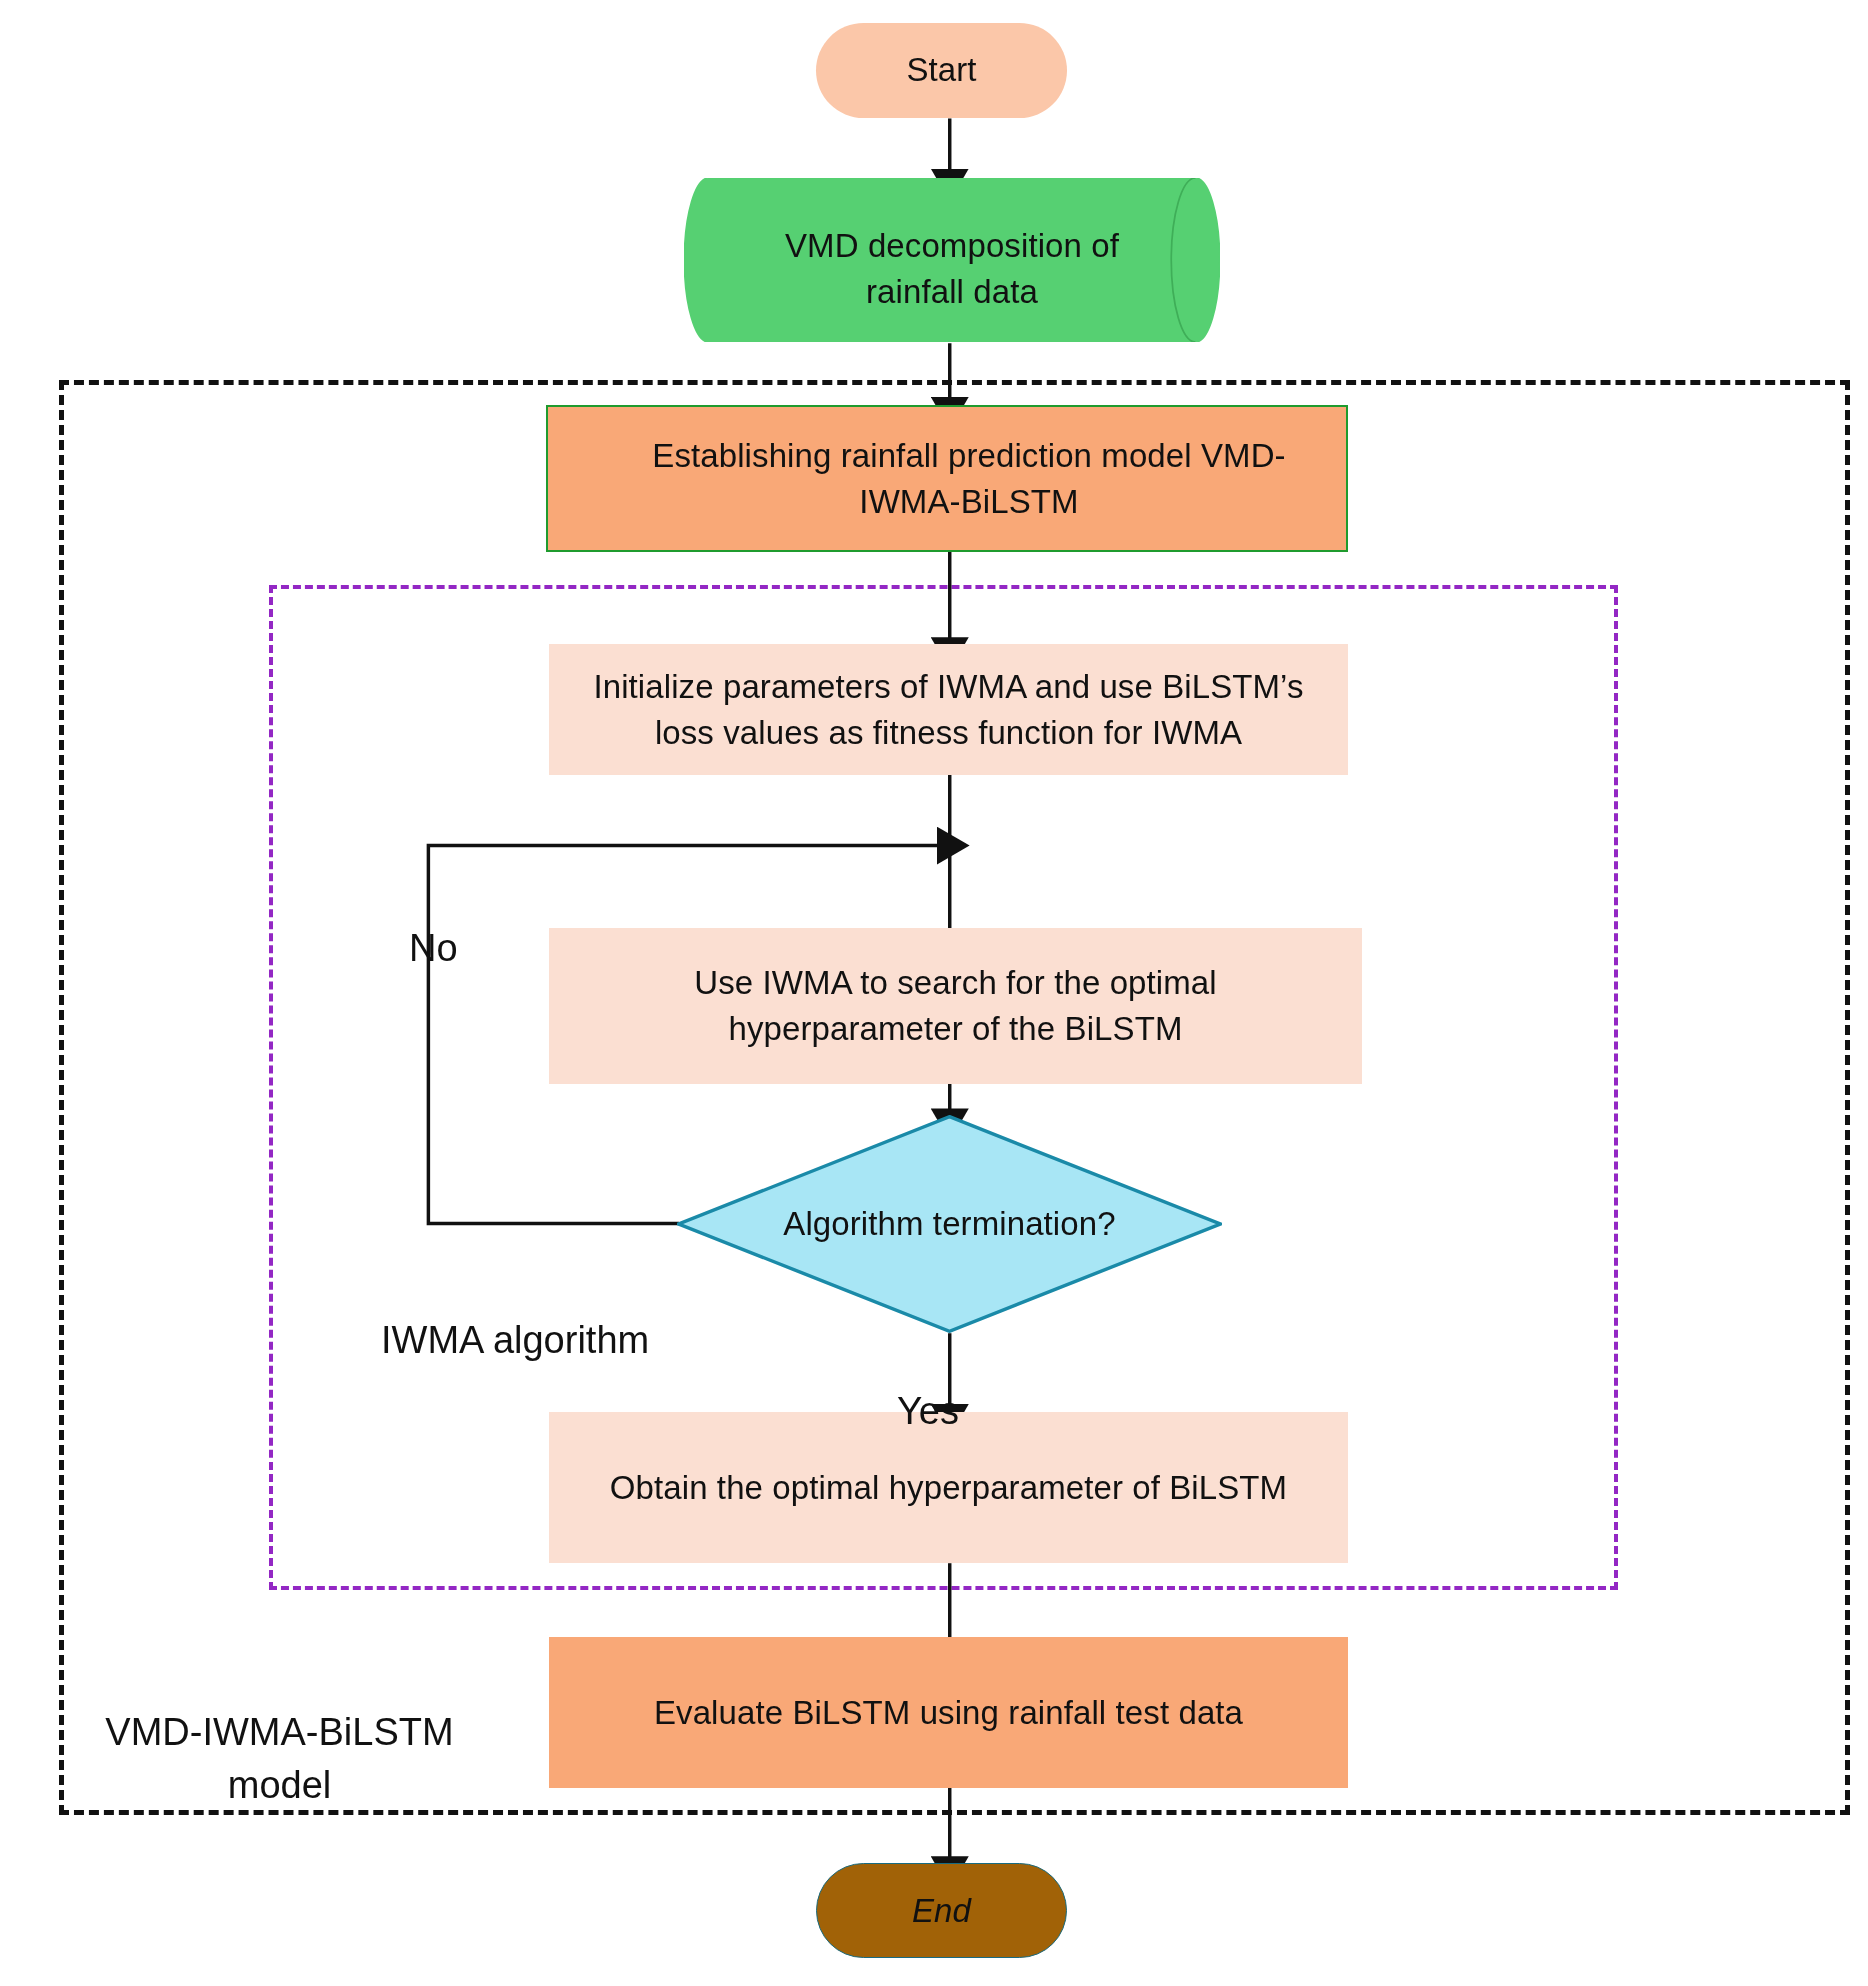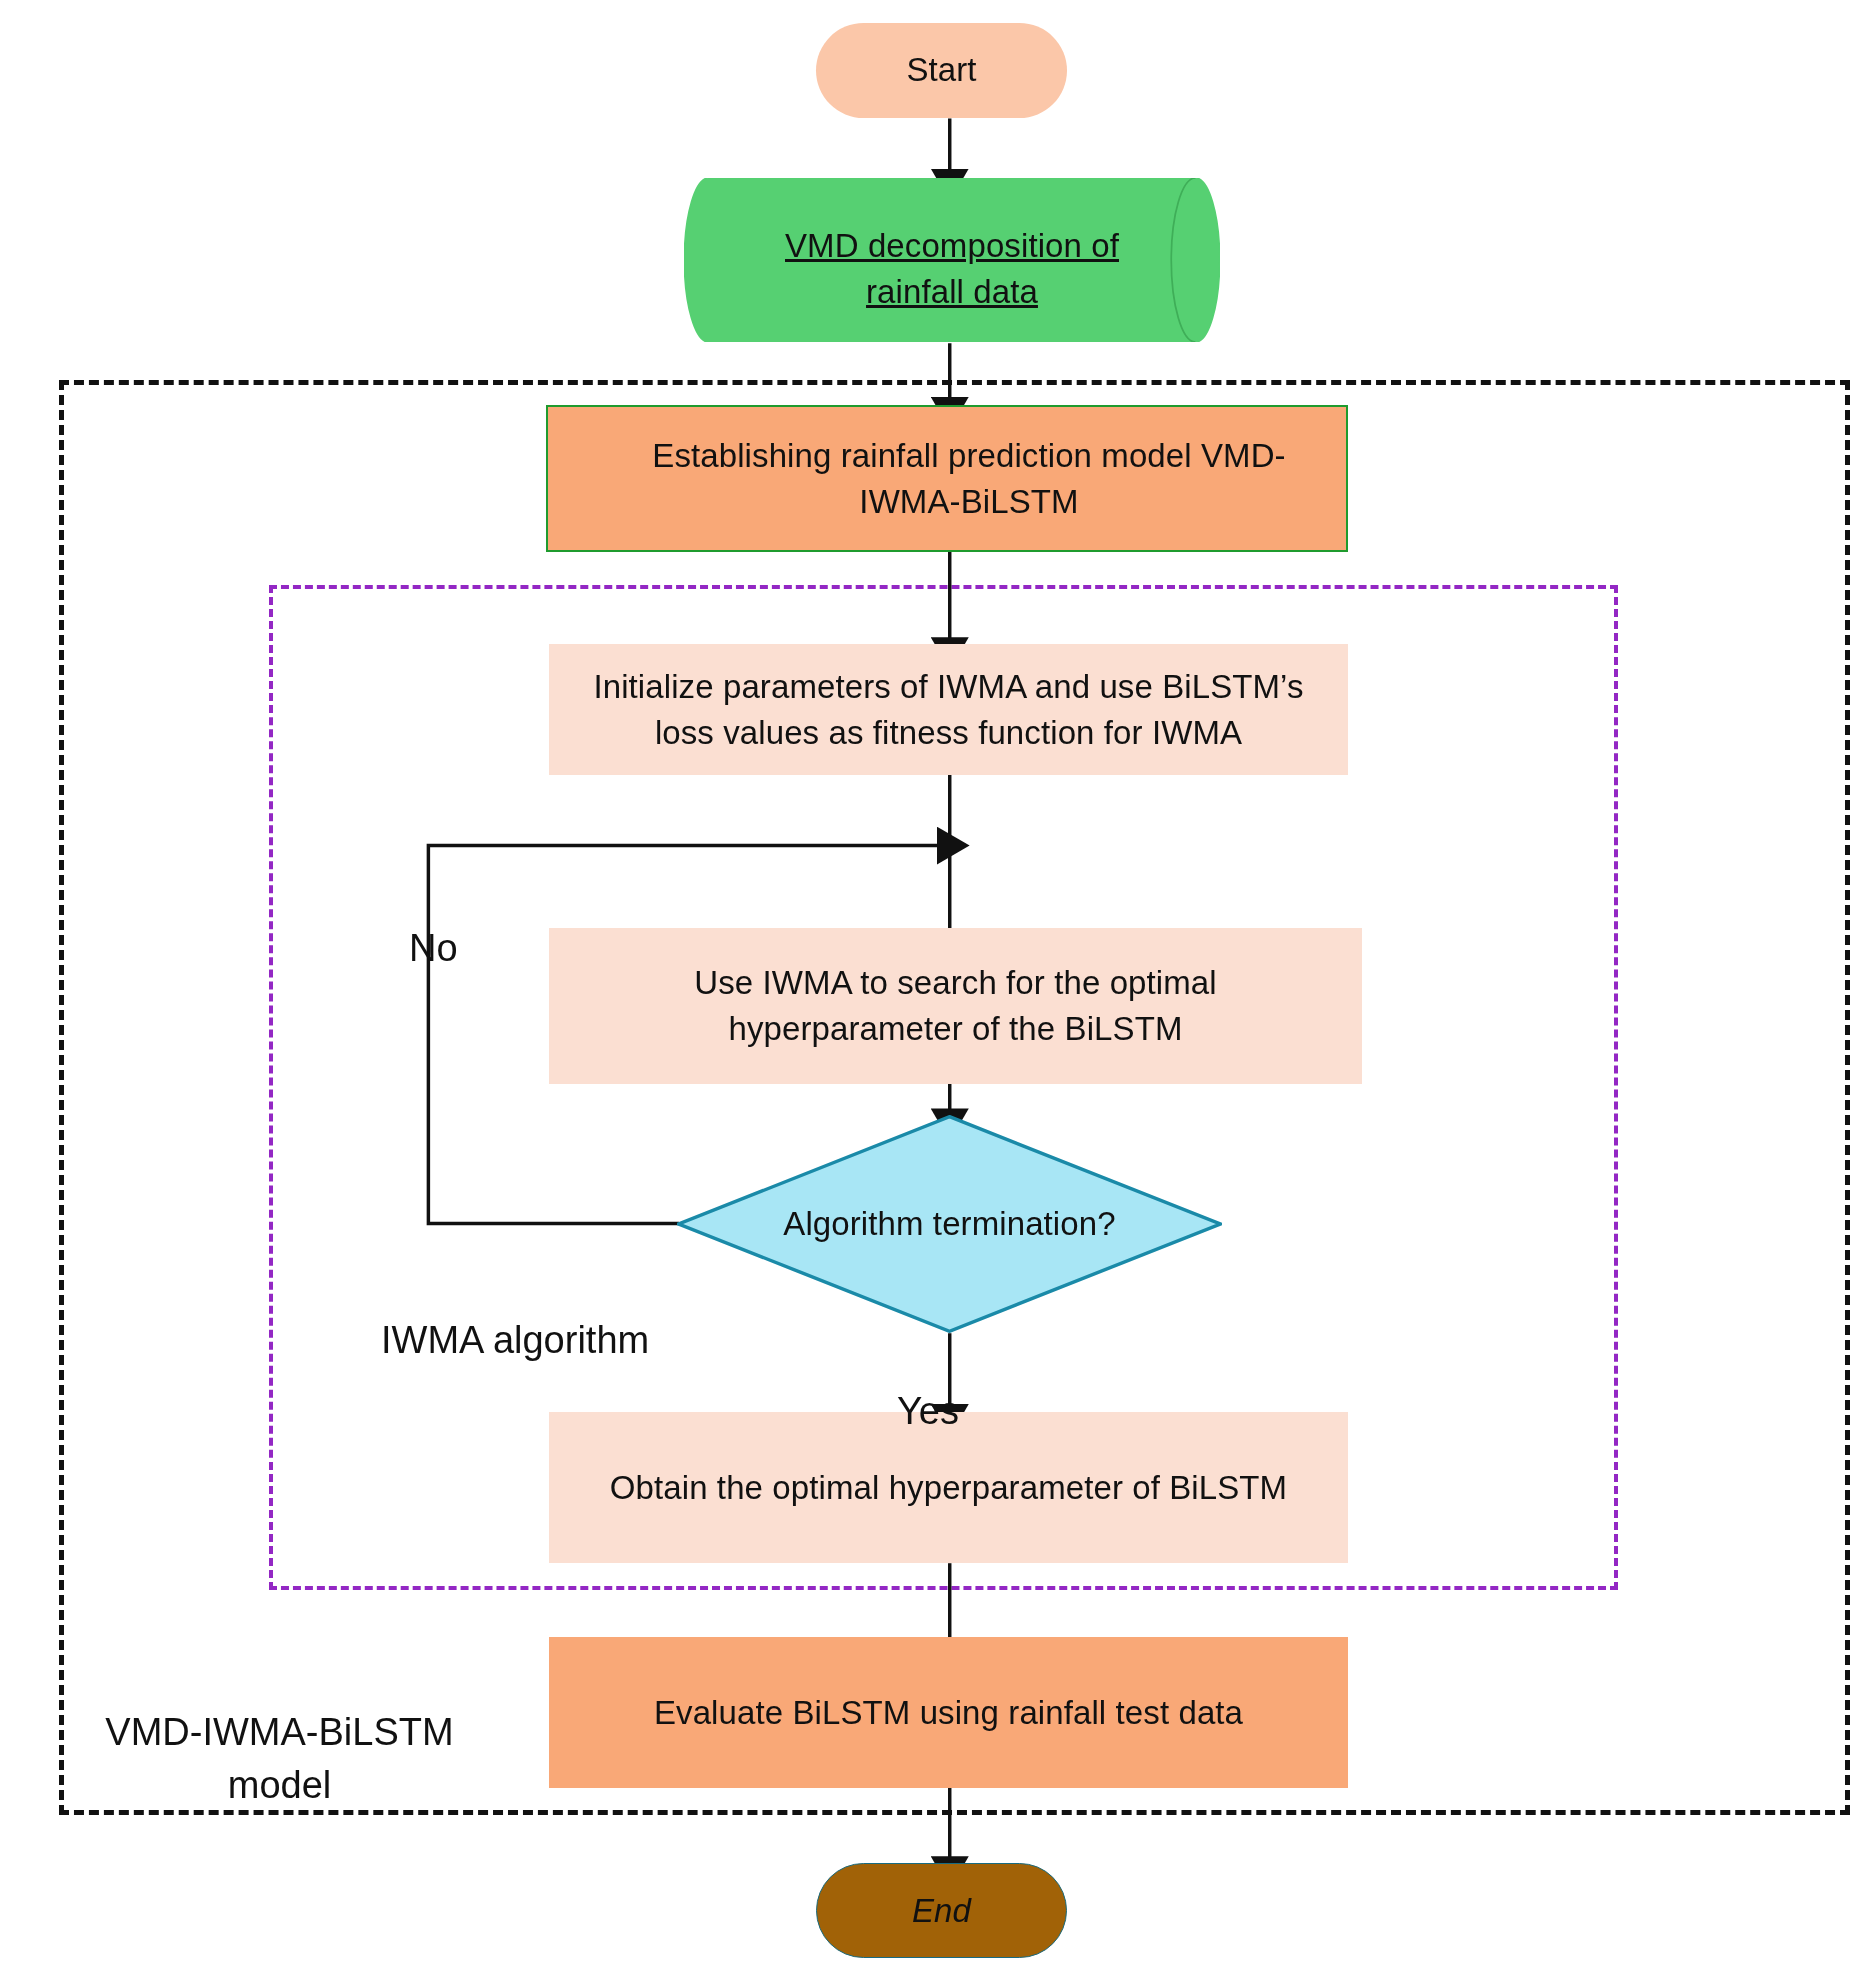--- a/index.html
+++ b/index.html
@@ -142,21 +142,21 @@
 
     <line x1="1075" y1="2068" x2="1075" y2="2155" stroke="#111111" stroke-width="4" marker-end="url(#arrow)"></line>
 
     <polyline points="762,1415 472,1415 472,978 1068,978" fill="none" stroke="#111111" stroke-width="4" marker-end="url(#arrow)"></polyline>
   </svg>
 
   <div class="node terminator start" style="left:796px; top:22.5px; width:251px; height:95px;">
     <span>Start</span>
   </div>
 
-  <div class="node cylinder" style="left:664px; top:178px; width:536px; height:181px;text-decoration:underline;">
+  <div class="node cylinder" style="left:664px; top:178px; width:536px; height:181px;">
     <svg width="536" height="164" viewBox="0 0 620 190" style="position:absolute; left:0; top:0; z-index:1;" xmlns="http://www.w3.org/2000/svg">
       <path d="M 28 0 L 592 0 A 28 95 0 0 1 592 190 L 28 190 A 28 95 0 0 1 28 0 Z" fill="#56d072" stroke="#56d072" stroke-width="2"></path>
       <path d="M 592 0 A 28 95 0 0 0 592 190" fill="none" stroke="#3fae58" stroke-width="2"></path>
     </svg>
     <span class="cyl-label" style="white-space:pre-line;">VMD decomposition of
 rainfall data</span>
   </div>
 
   <div class="node proc-green-border" style="left:526px; top:405px; width:802px; height:147px;">
     <span style="white-space:pre-line;">Establishing rainfall prediction model VMD-

